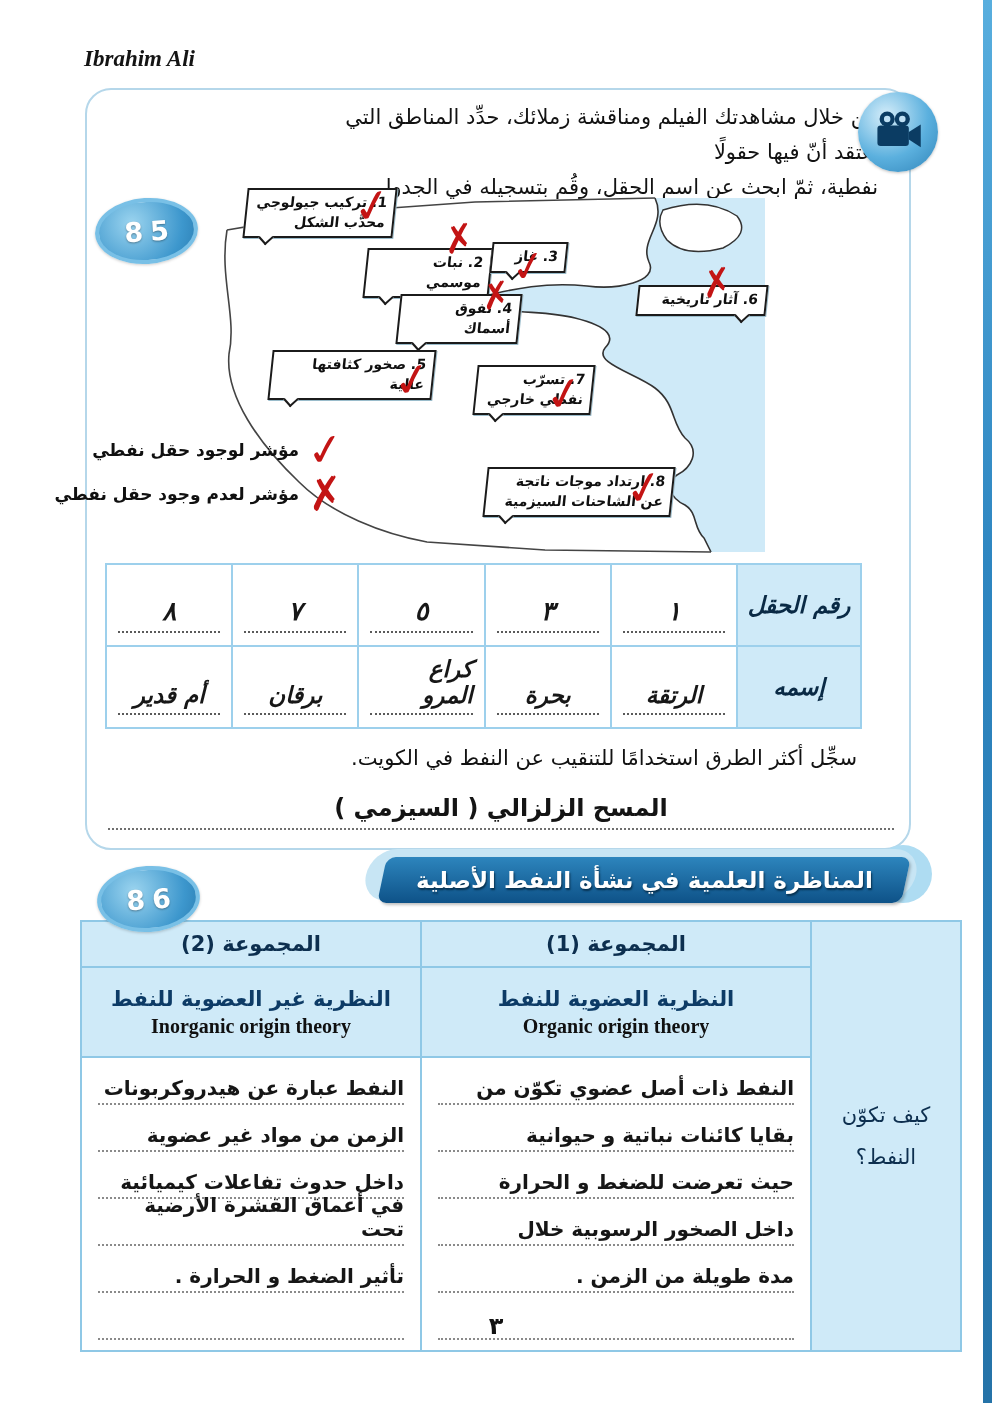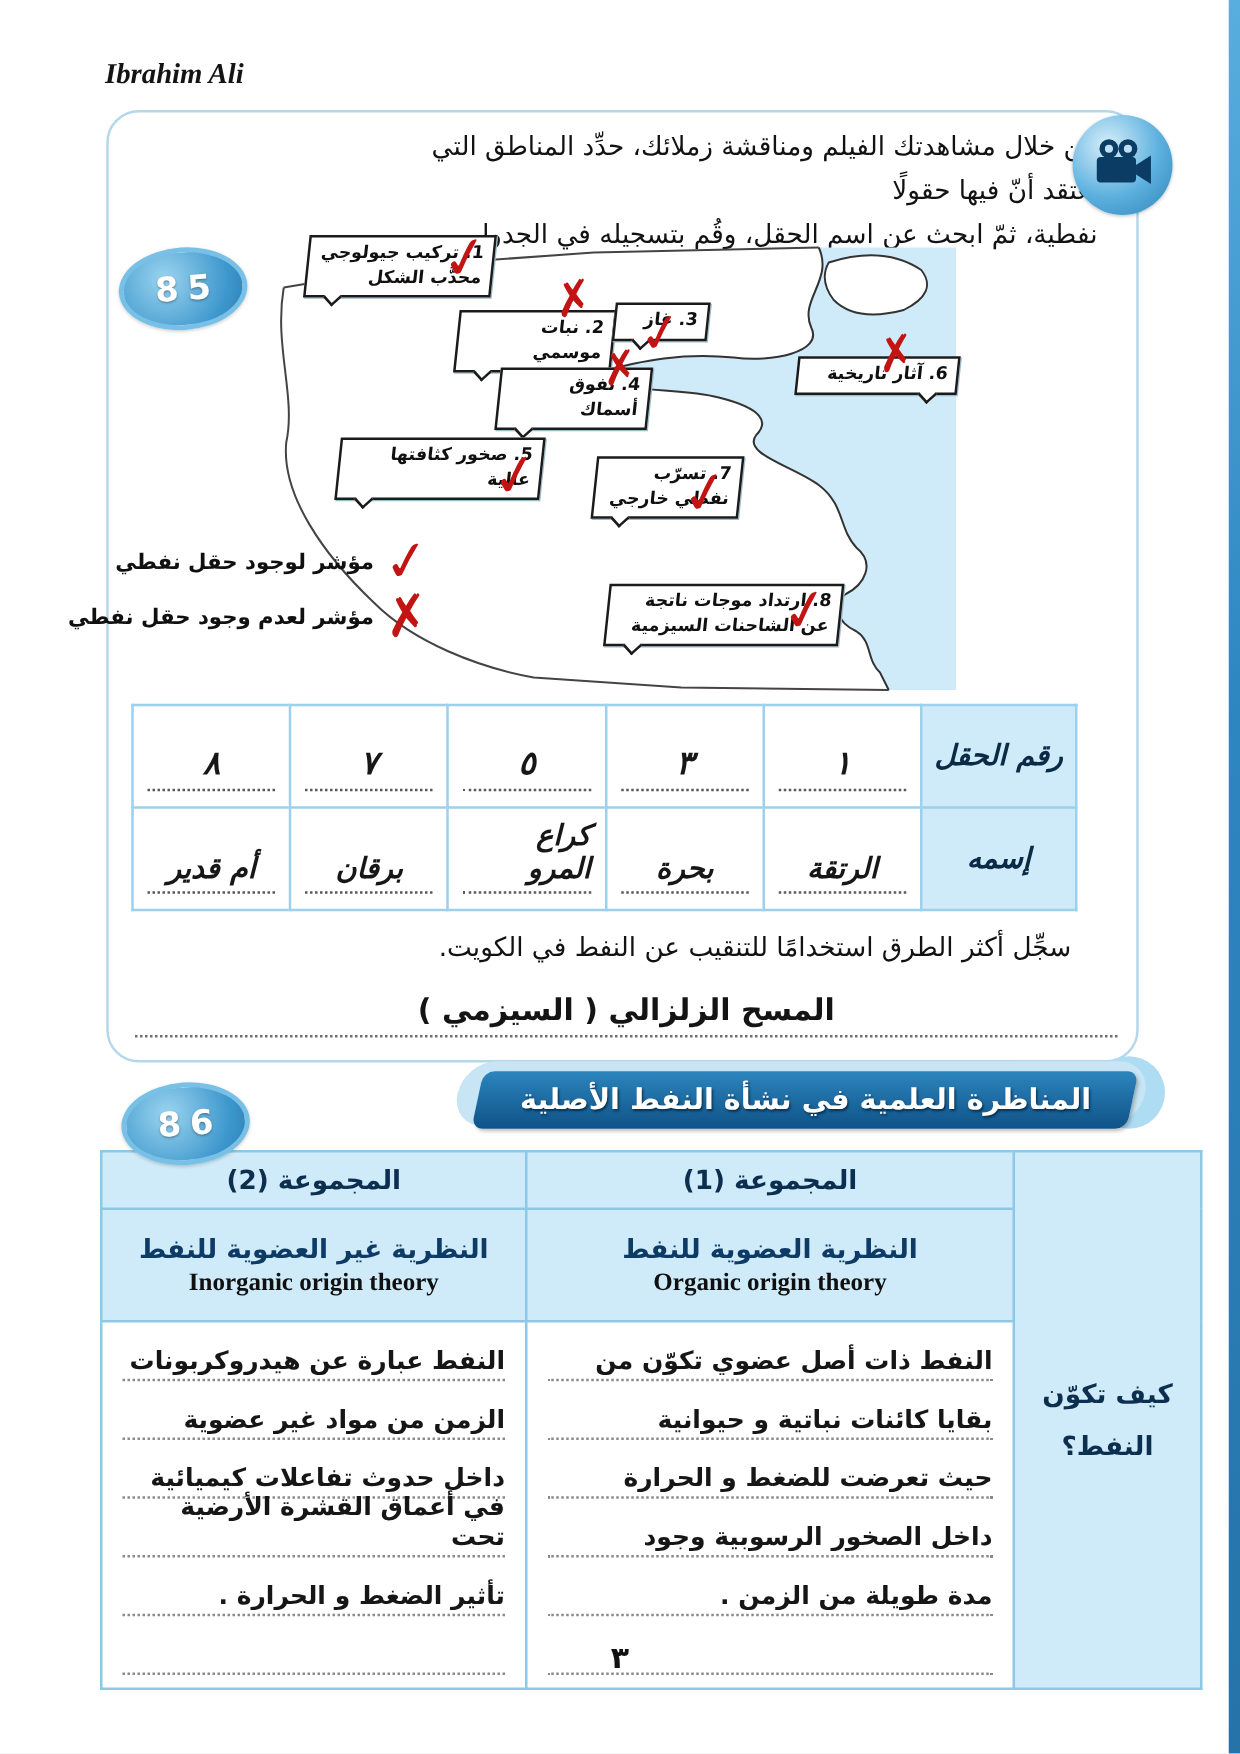--- a/index.html
+++ b/index.html
@@ -94,21 +94,21 @@
     background:linear-gradient(180deg,#2d85bd,#0e5288);border-radius:9px;
     transform:skewX(-12deg);display:flex;align-items:center;justify-content:center;z-index:2;
     box-shadow:2px 2px 3px rgba(0,0,0,.25);}
   .title-bar span{transform:skewX(12deg);color:#fff;font-weight:bold;font-size:23px;
     direction:rtl;text-shadow:1px 2px 2px #07304e;}
   
   .debate-table{position:absolute;left:80px;top:920px;width:880px;direction:rtl;
     border-collapse:collapse;table-layout:fixed;}
   .debate-table td{border:2px solid #8fc8e6;}
   .debate-table .qcell{background:#cfeaf8;text-align:center;vertical-align:middle;
-    font-weight:bold;font-size:21px;color:#0d2f4f;line-height:2.0;padding:0 14px;}
+    font-weight:normal;font-size:21px;color:#0d2f4f;line-height:2.0;padding:0 14px;}
   .debate-table .ghdr{background:#cfeaf8;text-align:center;font-weight:bold;
     font-size:21px;color:#0d2f4f;height:42px;}
   .debate-table .theory{background:#cfeaf8;text-align:center;height:80px;
     vertical-align:middle;padding:4px;}
   .t-ar{font-weight:bold;font-size:21px;color:#0d3b66;margin-bottom:4px;}
   .t-en{font-family:"Liberation Serif",serif;font-weight:bold;font-size:20px;
     color:#101010;direction:ltr;}
   .debate-table .ans{background:#fff;vertical-align:top;padding:0 16px 10px;}
   .hline{height:42px;border-bottom:2px dotted #8a8a8a;display:flex;align-items:flex-end;
     justify-content:flex-start;font-weight:bold;font-size:20px;color:#161616;
@@ -269,21 +269,21 @@
       <td class="theory">
         <div class="t-ar">النظرية غير العضوية للنفط</div>
         <div class="t-en">Inorganic origin theory</div>
       </td>
     </tr>
     <tr>
       <td class="ans">
         <div class="hline">النفط ذات أصل عضوي تكوّن من</div>
         <div class="hline">بقايا كائنات نباتية و حيوانية</div>
         <div class="hline">حيث تعرضت للضغط و الحرارة</div>
-        <div class="hline">داخل الصخور الرسوبية وجود</div>
+        <div class="hline">داخل الصخور الرسوبية خلال</div>
         <div class="hline">مدة طويلة من الزمن .</div>
         <div class="hline"></div>
       </td>
       <td class="ans">
         <div class="hline">النفط عبارة عن هيدروكربونات</div>
         <div class="hline">الزمن من مواد غير عضوية</div>
         <div class="hline">داخل حدوث تفاعلات كيميائية</div>
         <div class="hline">في أعماق القشرة الأرضية تحت</div>
         <div class="hline">تأثير الضغط و الحرارة .</div>
         <div class="hline"></div>

